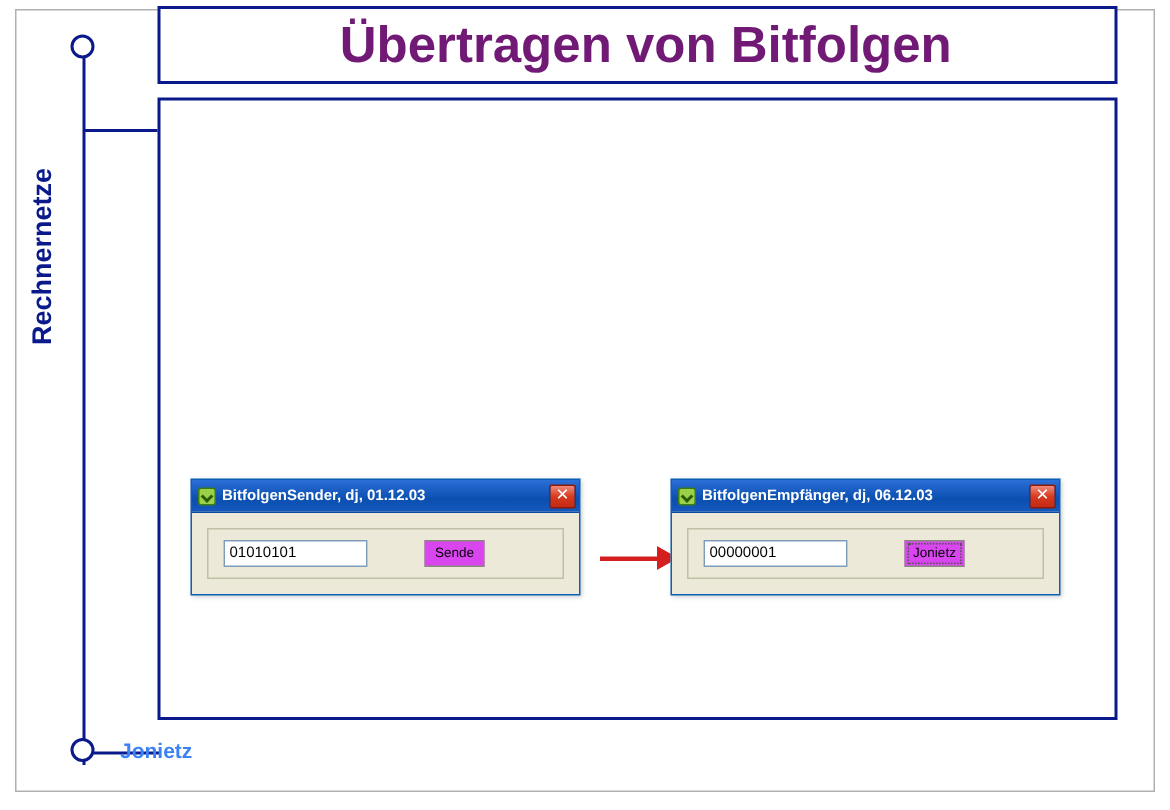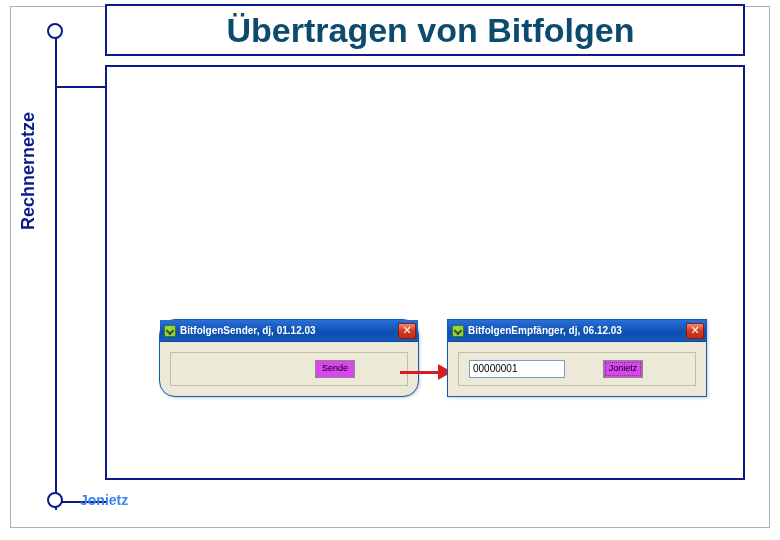--- a/index.html
+++ b/index.html
@@ -25,21 +25,21 @@
     position: absolute;
     left: 105px;
     top: 4px;
     width: 640px;
     height: 52px;
     border: 2px solid #0a1a8a;
     background: #fff;
     z-index: 5;
   }
   .title-text {
-    color: #0c4a6e;
+    color: #701a75;
     font-weight: bold;
     font-size: 34px;
     text-align: center;
     line-height: 48px;
     margin-left: 11px;
   }
   .vert-line {
     position: absolute;
     left: 55px;
     top: 30px;
@@ -117,21 +117,21 @@
   }
 
   .window {
     position: absolute;
     width: 260px;
     height: 78px;
     border: 1px solid #0a5fb8;
     background: #ece9d8;
     box-shadow: 1px 1px 3px rgba(0,0,0,0.2);
   }
-  .win-sender { left: 159px; top: 319px; border-radius: 16px; }
+  .win-sender { left: 127px; top: 319px; }
   .win-receiver { left: 447px; top: 319px; }
   .titlebar {
     height: 22px;
     background: linear-gradient(180deg, #2b6fd8 0%, #0b4fb0 60%, #1658bd 100%);
     border-bottom: 1px solid #0a4aa2;
     display: flex;
     align-items: center;
     padding: 0 2px 0 4px;
   }
   .titlebar .app-icon {
@@ -256,20 +256,21 @@
 
 <div class="content-box"></div>
 
 <div class="window win-sender">
   <div class="titlebar">
     <div class="app-icon"></div>
     <div class="tbar-title">BitfolgenSender, dj, 01.12.03</div>
     <div class="close-btn">✕</div>
   </div>
   <div class="panel">
+    <div class="input-field">01010101</div>
     <div class="action-btn">Sende</div>
   </div>
 </div>
 
 <div class="arrow-wrap">
   <div class="arrow-line"></div>
   <div class="arrow-head"></div>
 </div>
 
 <div class="window win-receiver">

